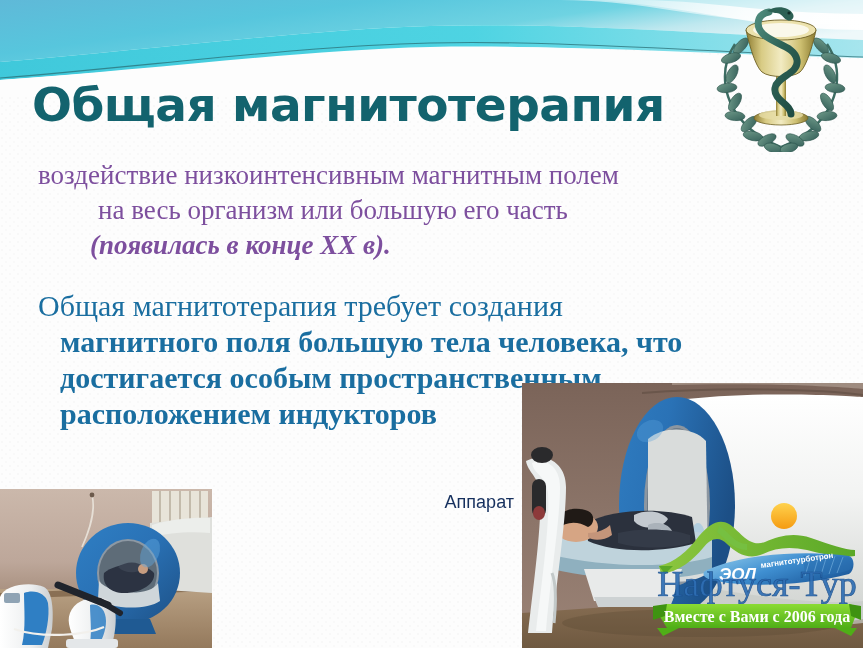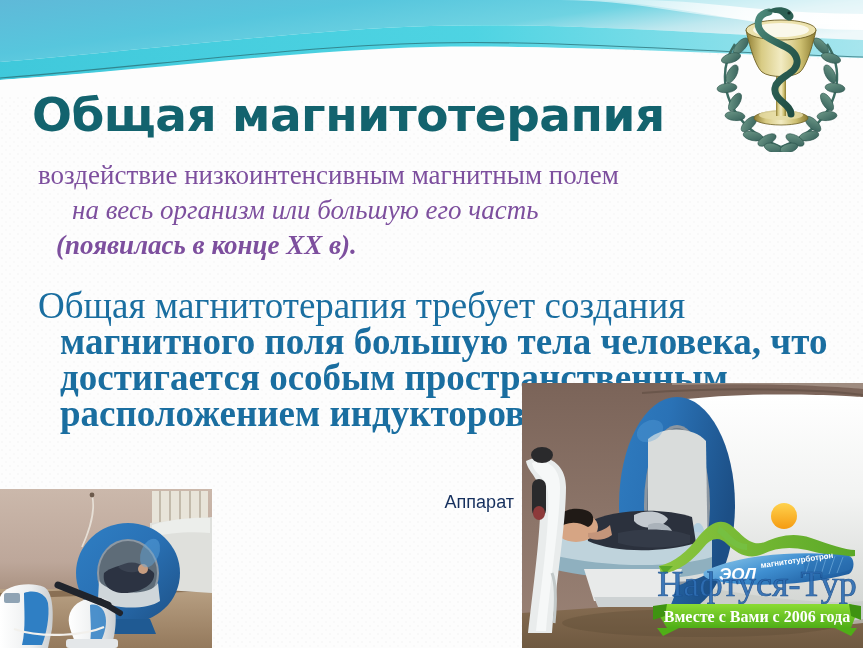--- a/index.html
+++ b/index.html
@@ -38,21 +38,21 @@
     position: absolute;
     left: 705px; top: 2px;
     width: 152px; height: 150px;
   }
   .emblem svg { display:block; }
 
   
   .title {
     position: absolute;
     left: 32px;
-    top: 88px;
+    top: 78px;
     width: 680px;
     color: #13636e;
     font-family: "DejaVu Sans", sans-serif;
     font-weight: bold;
     font-size: 47px;
     line-height: 54px;
     letter-spacing: -0.5px;
     white-space: nowrap;
   }
 
@@ -68,26 +68,26 @@
     margin: 0 0 8px 0;
   }
   .para .line { display: block; white-space: nowrap; }
 
   .para-1 {
     color: #7d4f9e;
     font-size: 27px;
     line-height: 35px;
   }
   .para-1 .l1 { margin-left: 8px; }
-  .para-1 .l2 { margin-left: 42px; font-style: italic; }
-  .para-1 .l3 { margin-left: 26px; font-style: italic; font-weight: bold; }
+  .para-1 .l2 { margin-left: 68px; }
+  .para-1 .l3 { margin-left: 60px; font-style: italic; font-weight: bold; }
 
   .para-2 {
     color: #1a6ea0;
-    font-size: 37px;
+    font-size: 30px;
     line-height: 36px;
     margin-top: 25px;
   }
   .para-2 .l1 { margin-left: 8px; }
   .para-2 .l2,
   .para-2 .l3,
   .para-2 .l4 { margin-left: 30px; font-weight: bold; }
 
   
   .photo {

